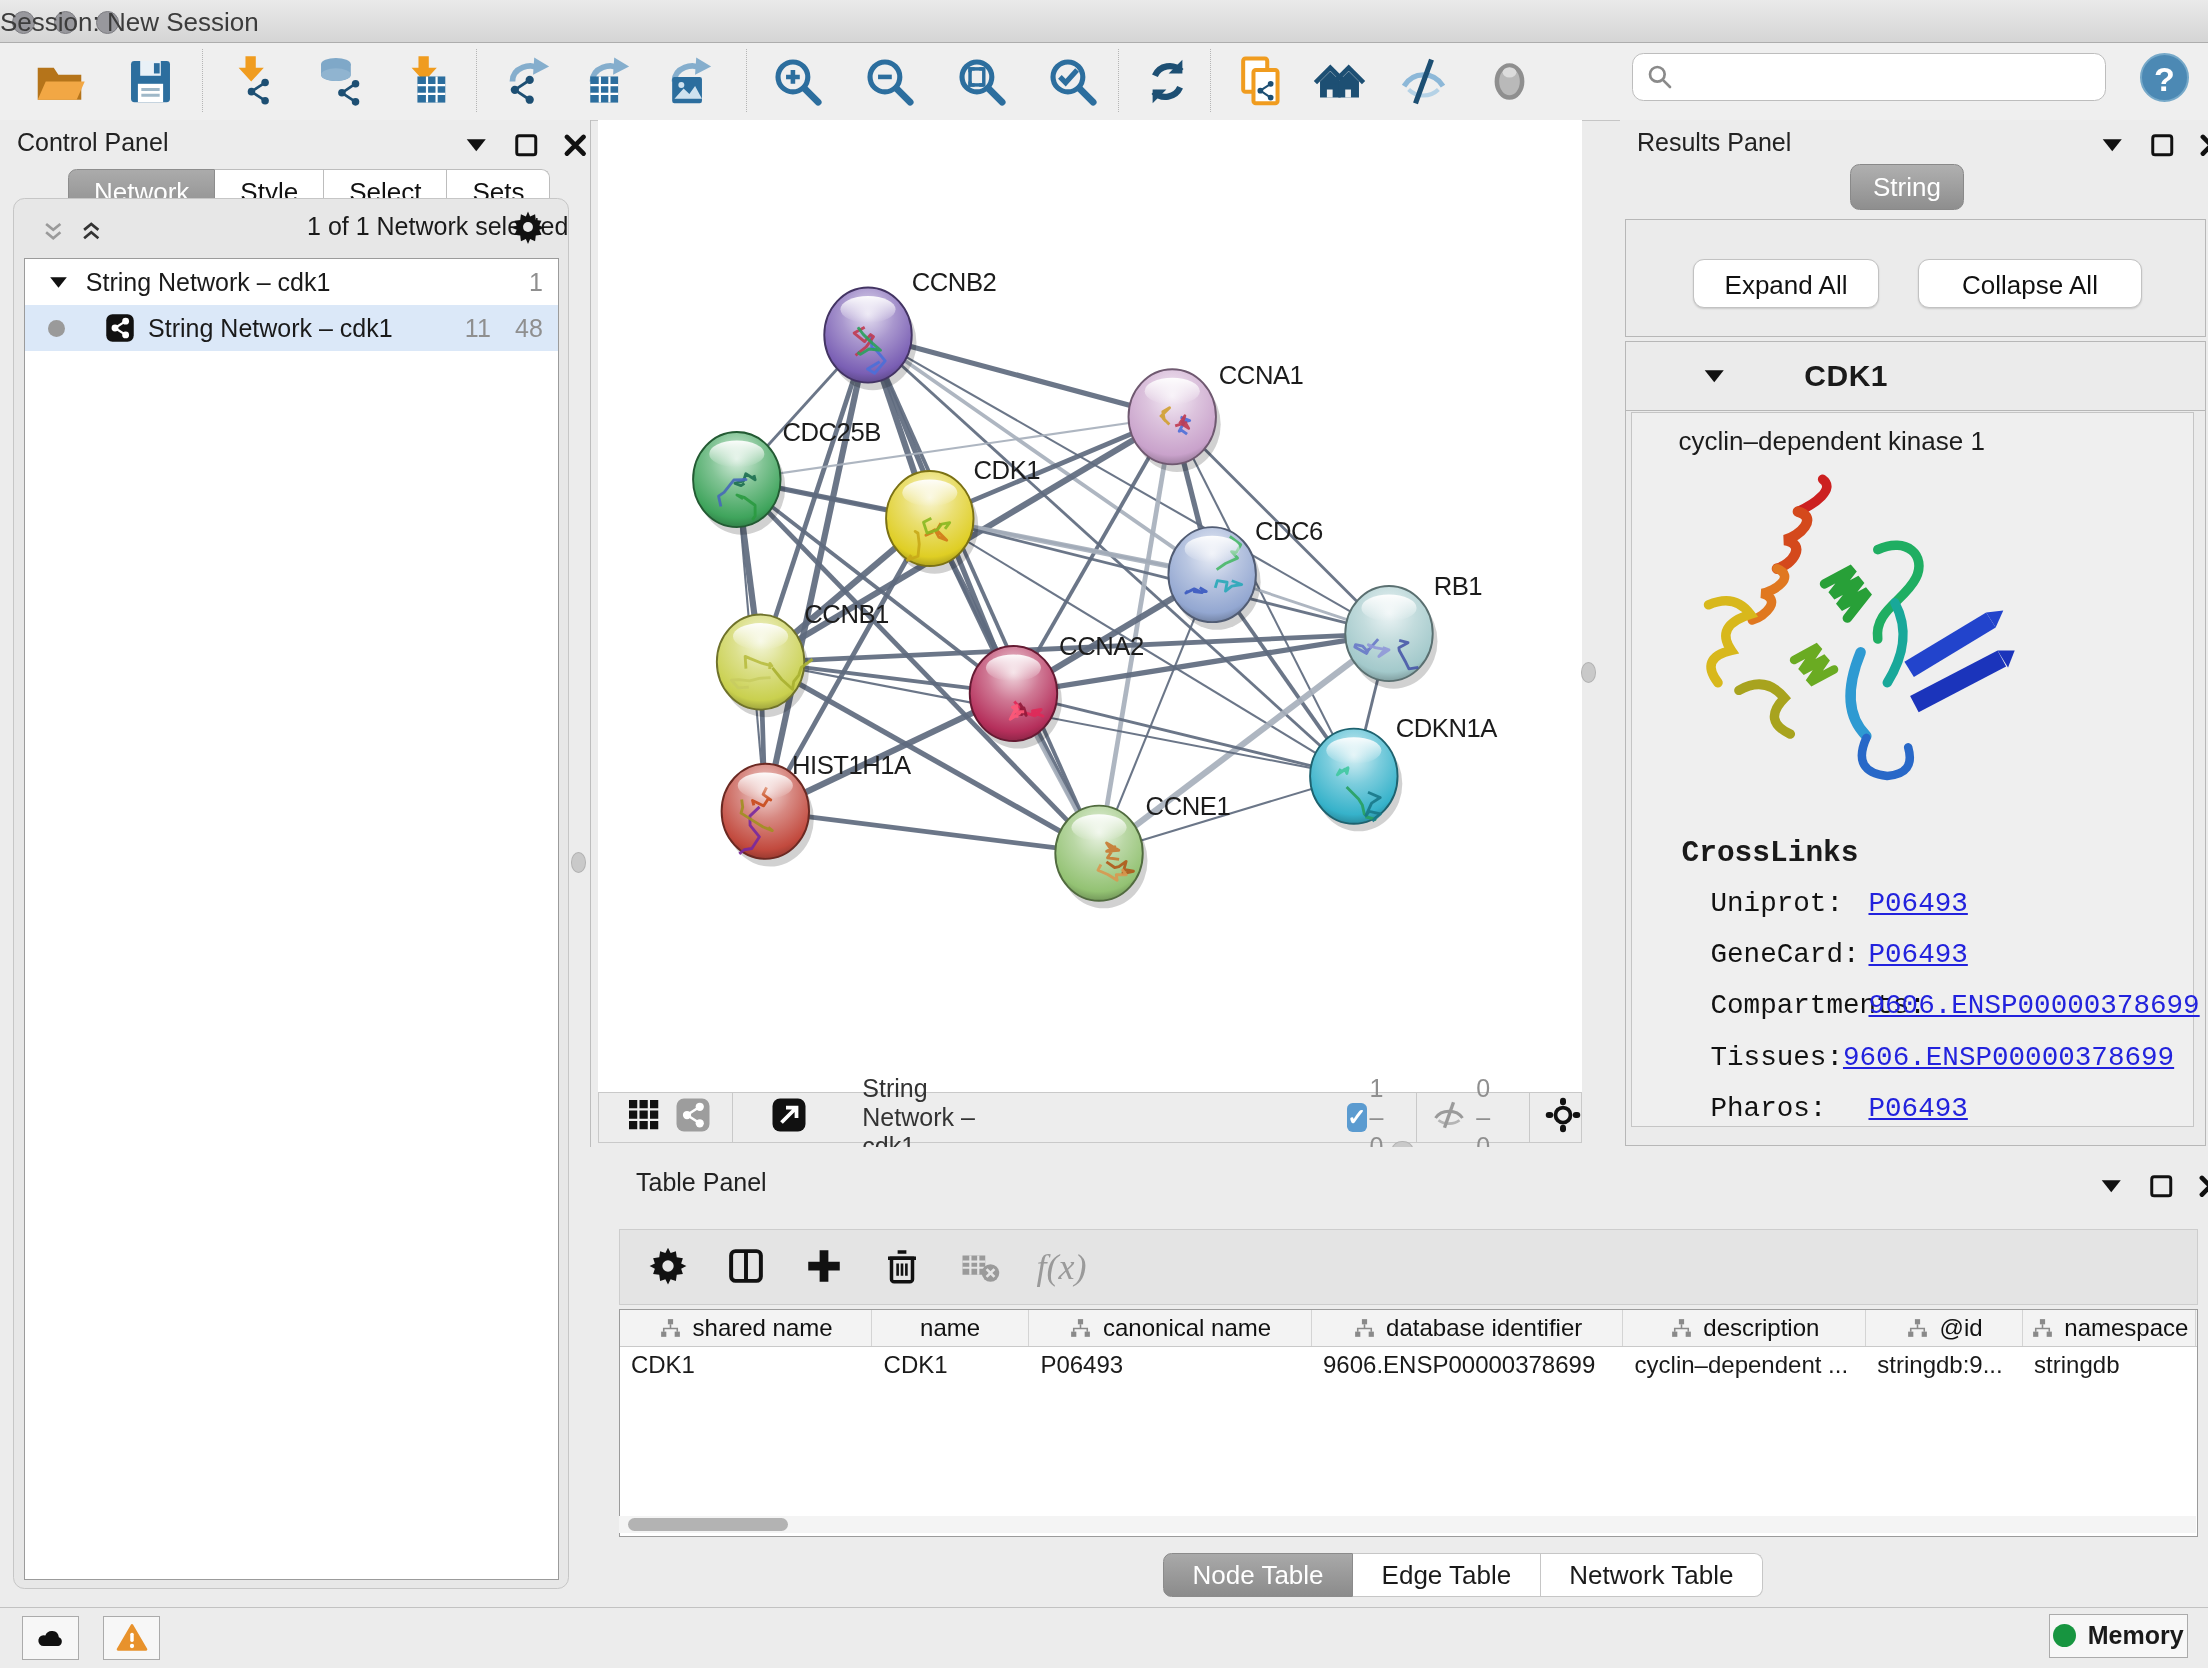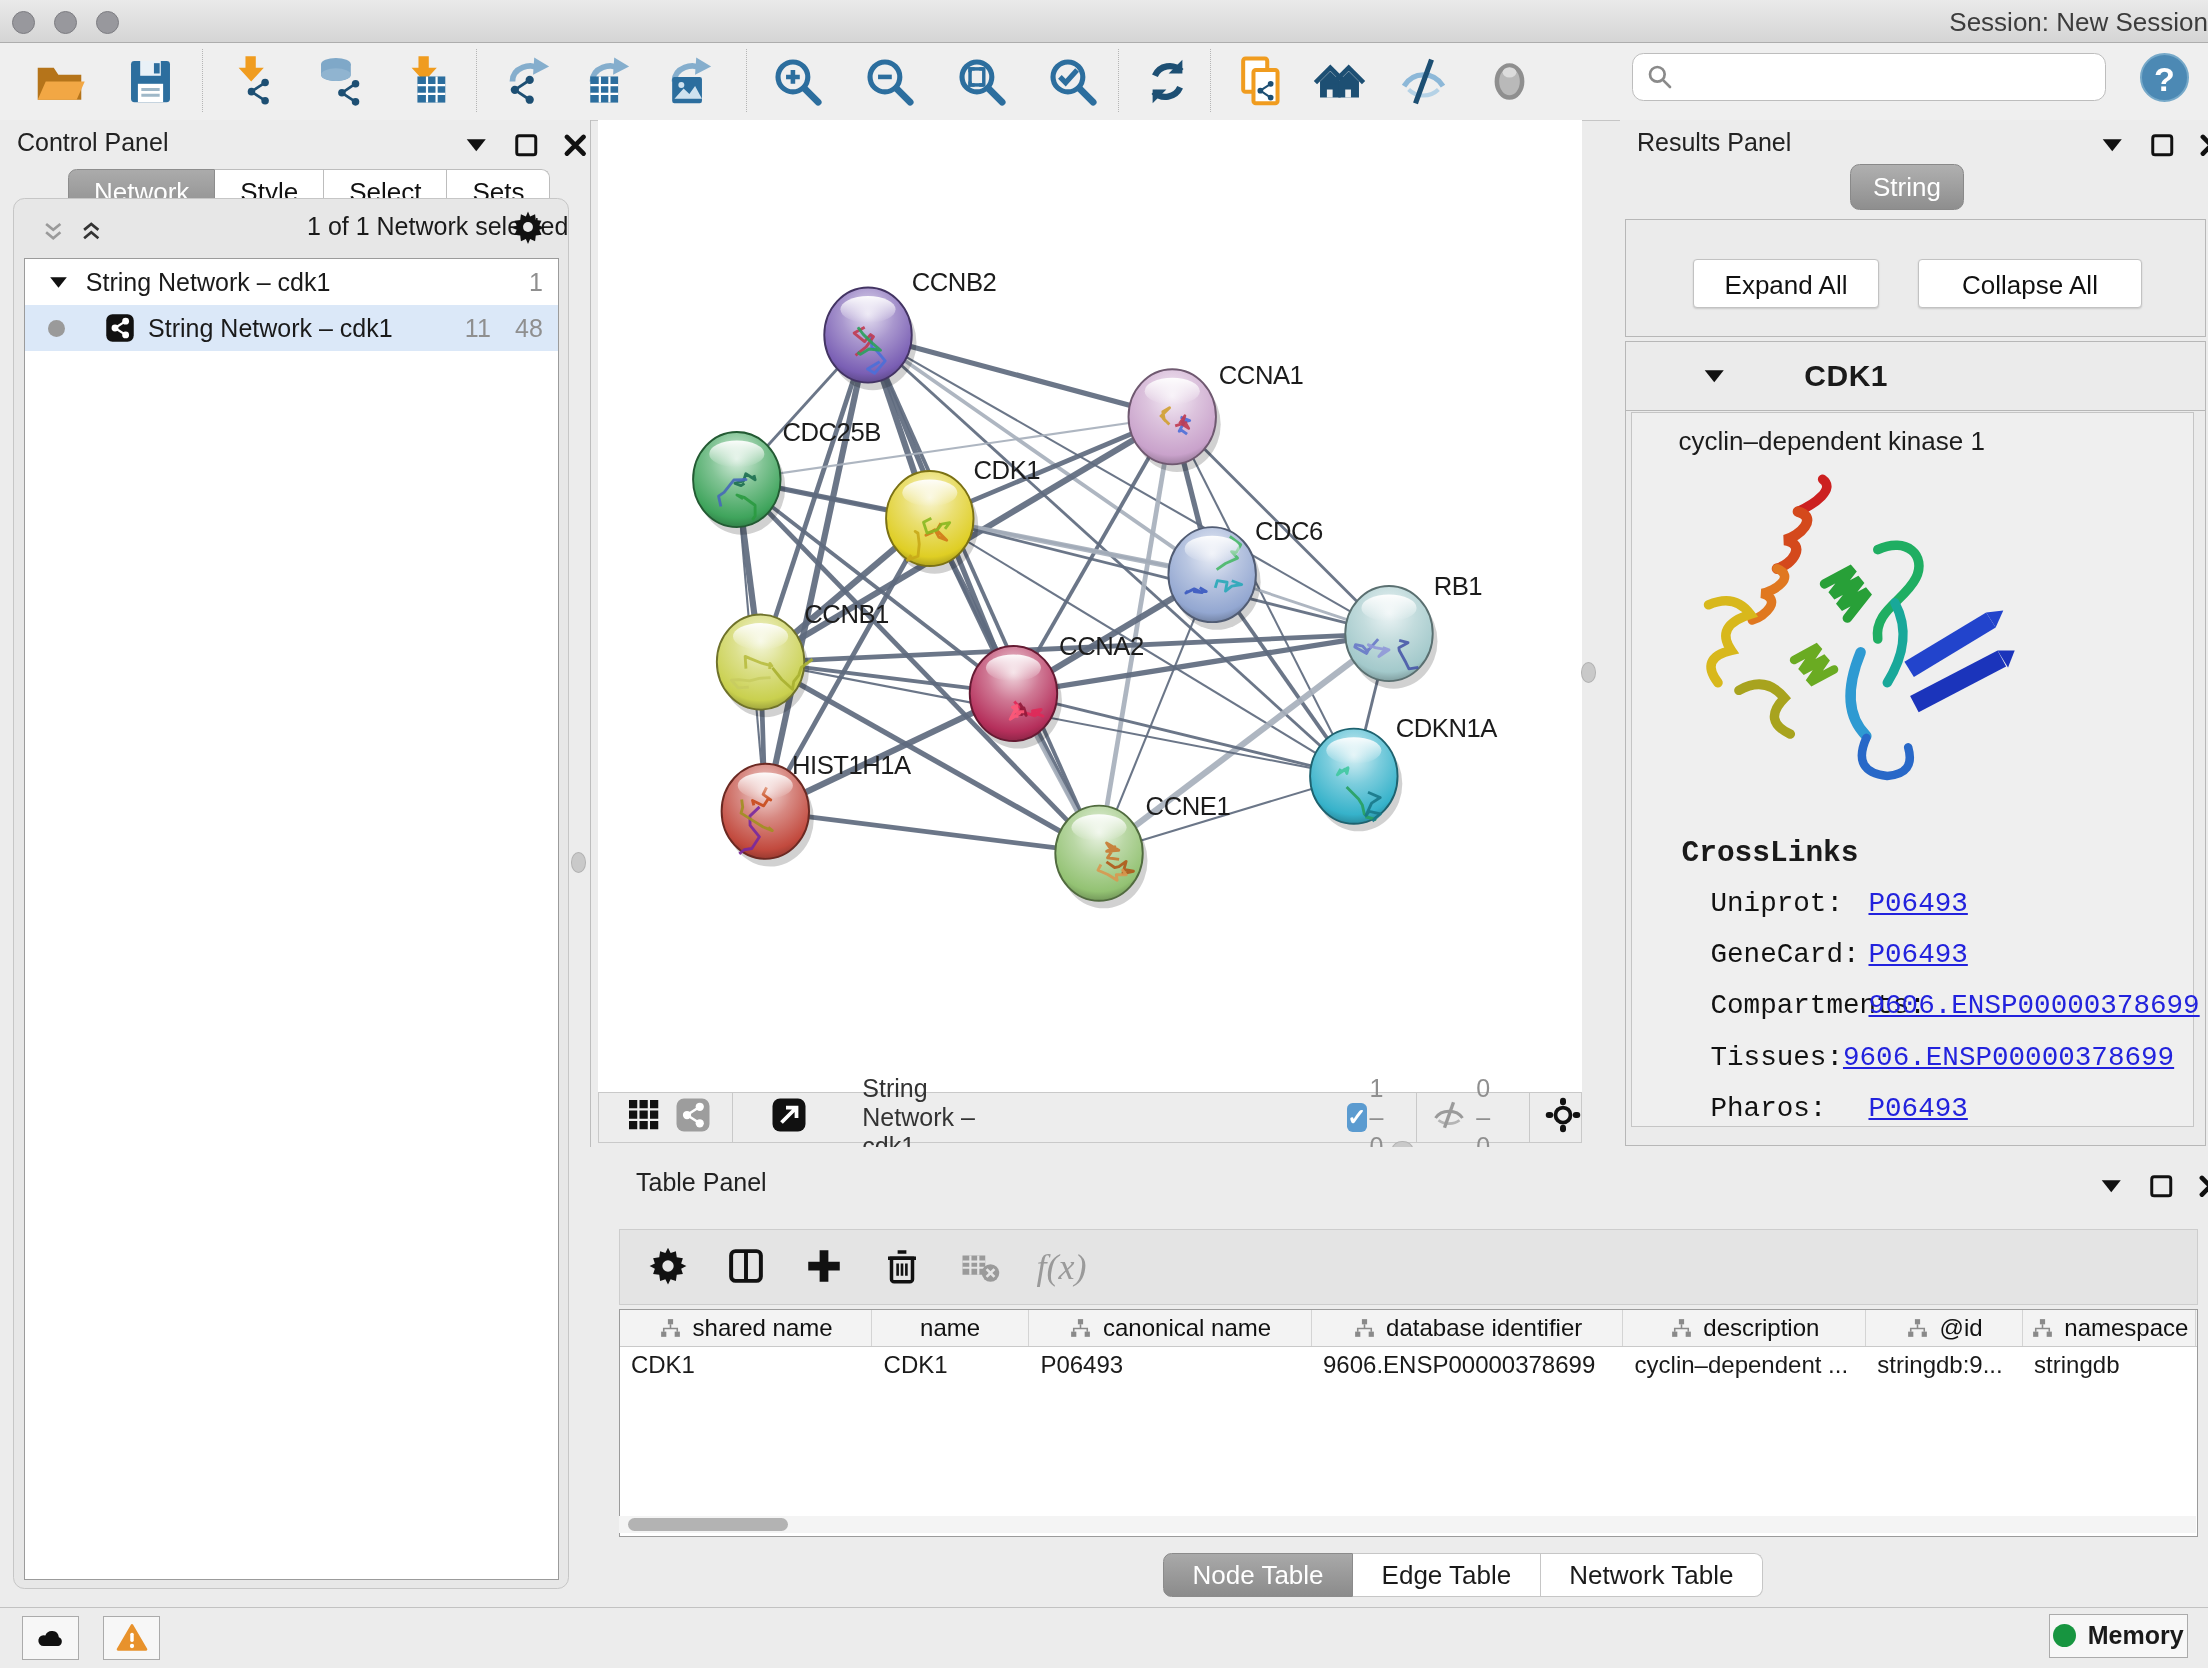--- a/index.html
+++ b/index.html
@@ -5,21 +5,21 @@
   html,body{margin:0;padding:0;background:#ececec;}
   .app{position:relative;width:2208px;height:1668px;background:#ececec;
        font-family:"Liberation Sans",sans-serif;overflow:hidden;color:#1a1a1a;}
   .abs{position:absolute;}
 
   
   .titlebar{left:0;top:0;width:2208px;height:42px;
     background:linear-gradient(#eaeaea,#d5d5d5);border-bottom:1px solid #adadad;}
   .tl{position:absolute;top:10.5px;width:21px;height:21px;border-radius:50%;
       background:#98989d;border:1px solid #7d7d82;}
-  .win-title{position:absolute;left:0;right:0;top:6.7px;text-align:right;
+  .win-title{position:absolute;left:0;right:0;top:6.7px;text-align:left;
       font-size:26px;color:#3c3c3c;}
 
   
   .toolbar{left:0;top:43px;width:2208px;height:77px;background:#efefef;
       border-bottom:1px solid #c6c6c6;}
   .tbtn{position:absolute;top:7.6px;width:61px;height:61px;display:flex;
       align-items:center;justify-content:center;}
   .tbtn svg{width:55px;height:55px;}
   .tsep{position:absolute;top:5.7px;height:63px;width:0;
       border-left:1.9px dotted #b5b5b5;}
@@ -64,21 +64,21 @@
       font-size:23px;text-align:center;line-height:28.5px;font-weight:bold;}
   .ngray{color:#8f8f8f;}
   .splitdot{position:absolute;background:#c9c9c9;border:1px solid #b3b3b3;border-radius:50%;}
 
   
   .results{left:1620px;top:120px;width:589px;height:1027px;background:#ececec;}
   .rbadge{position:absolute;left:230px;top:44px;width:112px;height:44px;border-radius:9.5px;
       background:linear-gradient(#b0b0b0,#8e8e8e);color:#fff;font-size:26px;
       text-align:center;line-height:44px;border:1px solid #898989;}
   .rbox{position:absolute;background:#ebebeb;border:1.9px solid #b7b7b7;}
-  .rbtn{position:absolute;height:49px;background:#fff;border:1px solid #c2c2c2;border-radius:4px;
+  .rbtn{position:absolute;height:49px;background:#fff;border:1px solid #c2c2c2;border-radius:11px;
       font-size:26px;text-align:center;line-height:49px;color:#111;
       box-shadow:0 1px 1.9px rgba(0,0,0,.15);}
   .cdk-head{position:absolute;left:0;top:0;width:100%;height:68px;border-bottom:1.9px solid #b7b7b7;
       display:flex;align-items:center;}
   .cdk-head svg{width:28.5px;height:28.5px;margin-left:74px;}
   .cdk-title{font-size:30px;font-weight:bold;margin-left:76px;letter-spacing:0.5px;}
   .rinner{position:absolute;left:5.7px;top:70px;width:563px;height:715px;background:#efefef;
       border:1px solid #c5c5c5;box-sizing:border-box;}
   .rdesc{position:absolute;left:46px;top:13.3px;font-size:26px;color:#1c1c1c;}
   .serif{font-family:Liberation Mono, monospace;margin-top:20px;}

